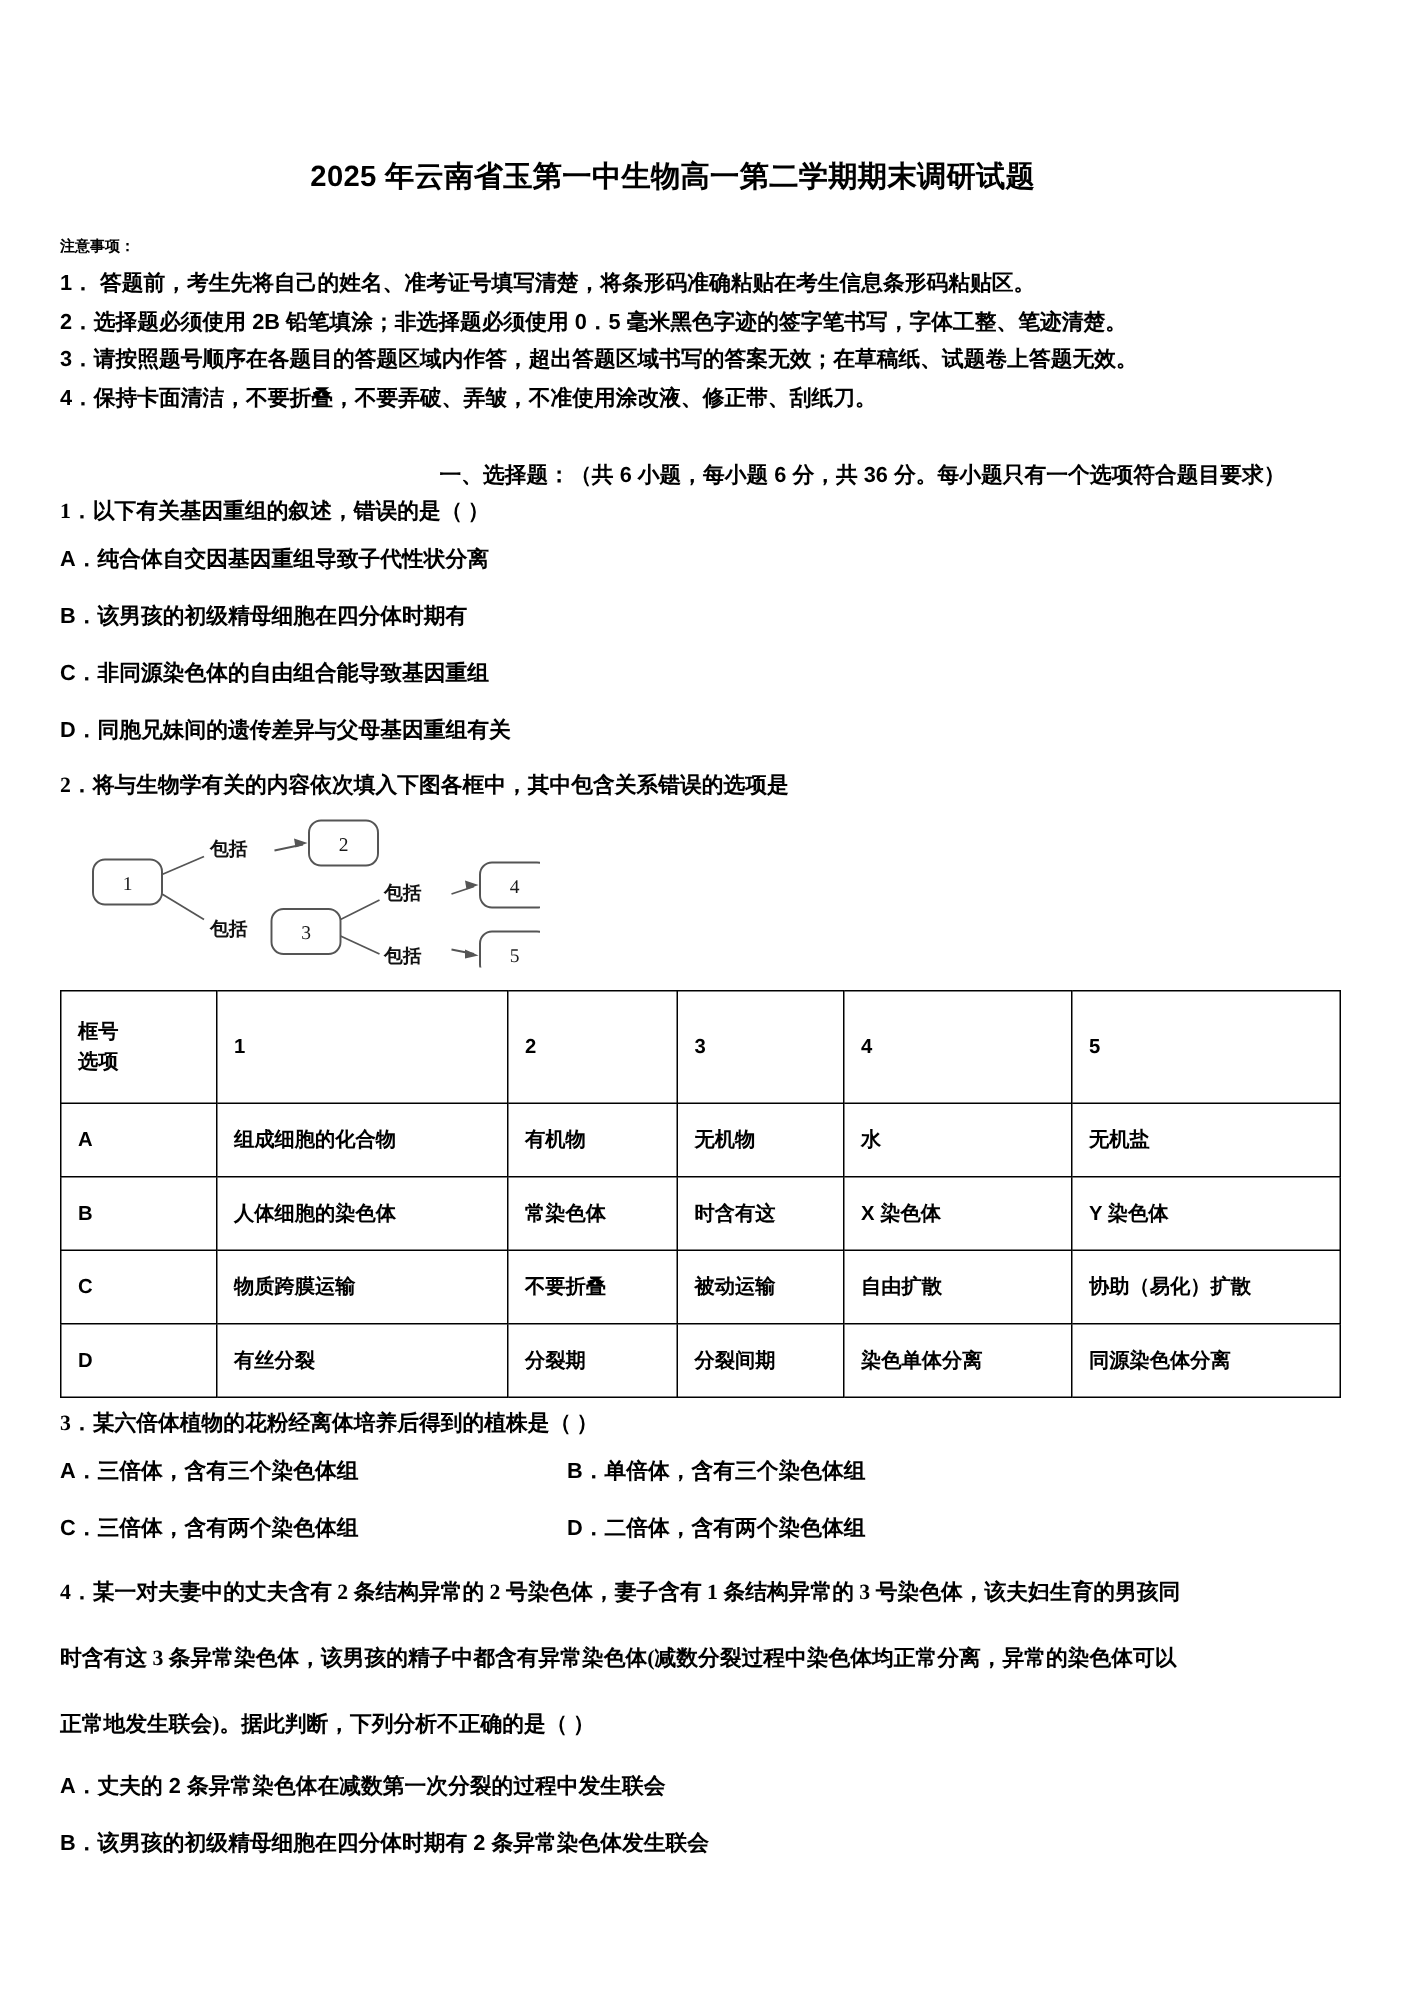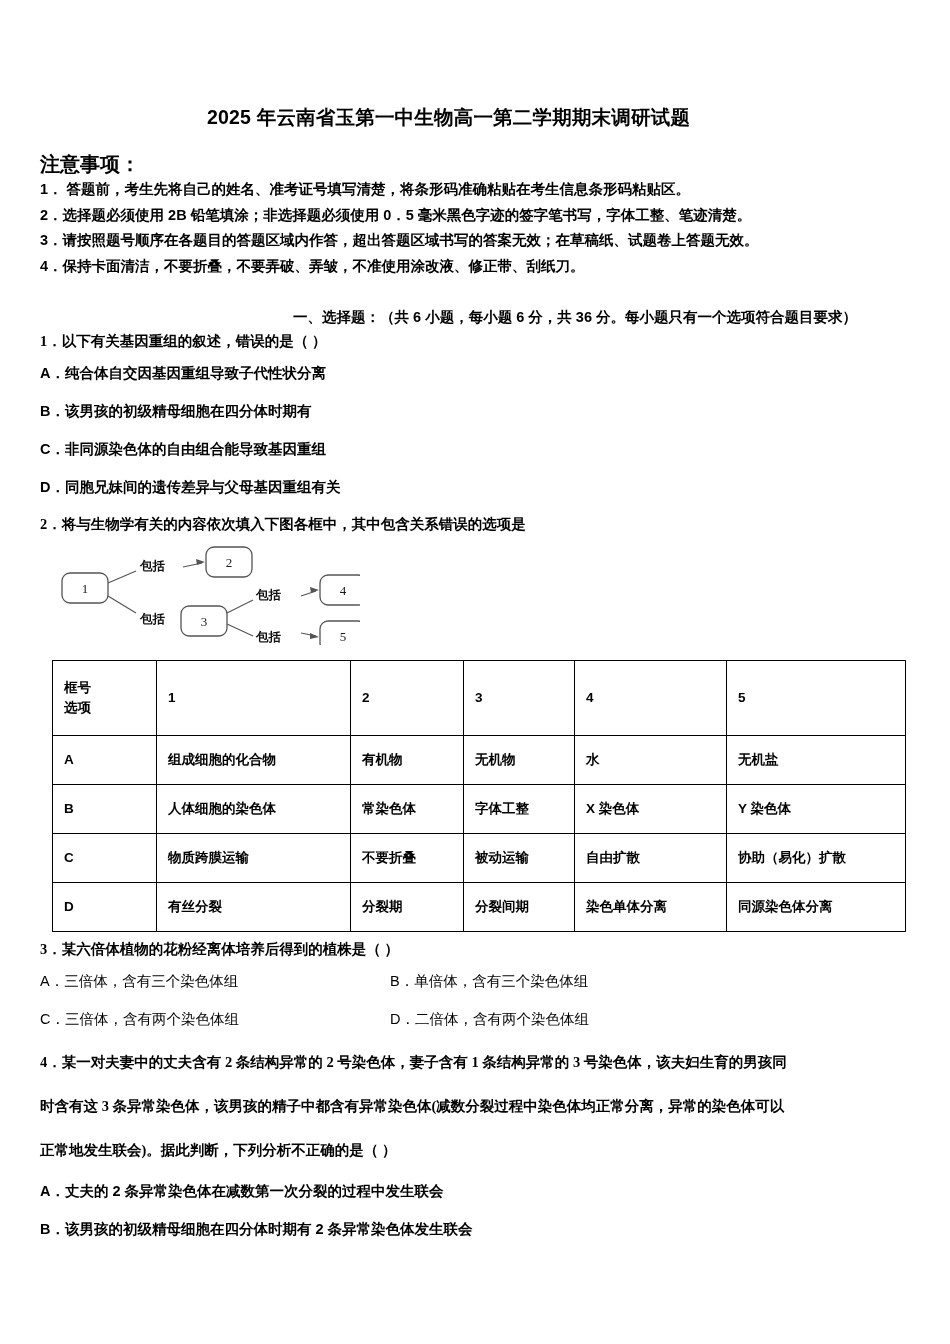--- a/index.html
+++ b/index.html
@@ -33,21 +33,21 @@
     font-weight: bold;
     letter-spacing: 0.2px;
     font-family: "Liberation Sans", "DejaVu Sans", sans-serif;
   }
 
   
   .notice {
     margin-top: 21px;
   }
   .notice-head {
-    font-size: 20px;
+    font-size: 10px;
     font-weight: bold;
     line-height: 25px;
     font-family: "Liberation Sans", "DejaVu Sans", sans-serif;
   }
   .notice-line {
     font-size: 14.5px;
     font-weight: bold;
     line-height: 25.5px;
     white-space: nowrap;
     font-family: "Liberation Sans", "DejaVu Sans", sans-serif;
@@ -75,24 +75,23 @@
   }
   .opt {
     font-size: 14.5px;
     font-weight: bold;
     line-height: 38px;
     font-family: "Liberation Sans", "DejaVu Sans", sans-serif;
   }
   .opt-row {
     display: flex;
     font-size: 14.5px;
-    font-weight: normal;
+    font-weight: bold;
     line-height: 38px;
     font-family: "Liberation Sans", "DejaVu Sans", sans-serif;
-    gap: 12px;
   }
   .opt-row > span { display: block; }
   .opt-col-a { width: 338px; flex: 0 0 338px; }
   .opt-col-b { flex: 1 1 auto; }
 
   
   .abcd-row {
     display: flex;
     font-size: 14.5px;
     font-weight: bold;
@@ -126,21 +125,20 @@
     fill: #111111;
   }
 
   
   .q2-table {
     border-collapse: collapse;
     width: 853px;
     margin-top: 15px;
     table-layout: fixed;
     font-family: "Liberation Sans", "DejaVu Sans", sans-serif;
-    margin-left: 12px;
   }
   .q2-table td {
     border: 1px solid #000000;
     font-size: 13.5px;
     font-weight: bold;
     padding: 6px 0 6px 11px;
     vertical-align: middle;
     line-height: 20px;
   }
   .q2-table tr.hdr td {
@@ -263,21 +261,21 @@
         <td>组成细胞的化合物</td>
         <td>有机物</td>
         <td>无机物</td>
         <td>水</td>
         <td>无机盐</td>
       </tr>
       <tr class="body">
         <td>B</td>
         <td>人体细胞的染色体</td>
         <td>常染色体</td>
-        <td>字体工整</td>
+        <td>时含有这</td>
         <td>X 染色体</td>
         <td>Y 染色体</td>
       </tr>
       <tr class="body">
         <td>C</td>
         <td>物质跨膜运输</td>
         <td>不要折叠</td>
         <td>被动运输</td>
         <td>自由扩散</td>
         <td>协助（易化）扩散</td>

